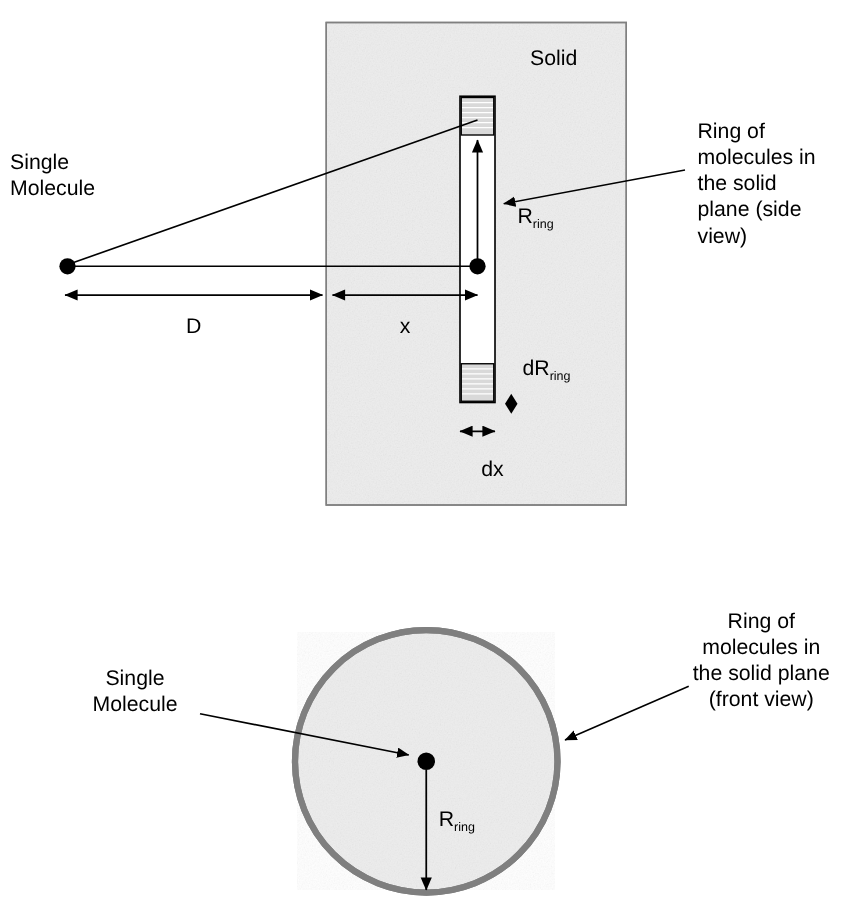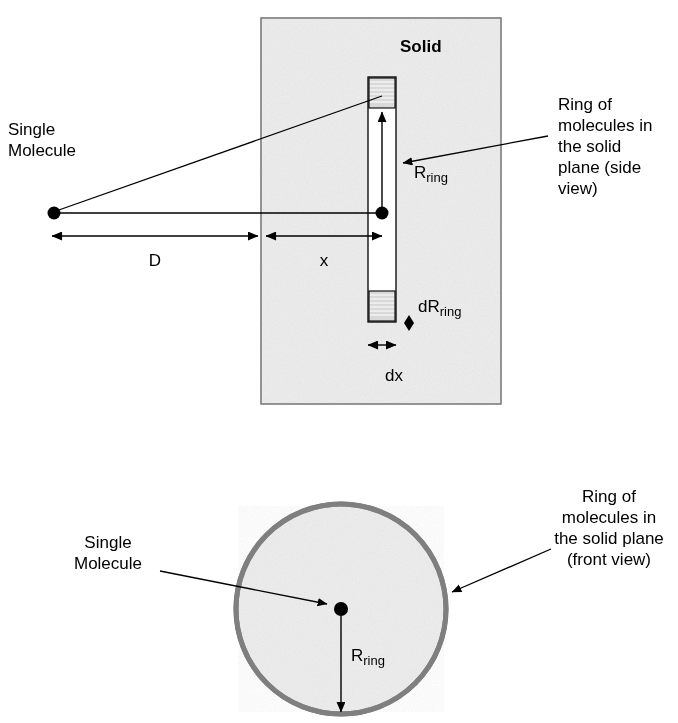--- a/index.html
+++ b/index.html
@@ -29,21 +29,21 @@
   }
   .lbl {
     position: absolute;
     font-size: 17px;
     line-height: 21px;
     color: #000;
     white-space: pre;
   }
   .lbl.center { text-align: center; }
   .sub {
-    font-size: 13px;
+    font-size: 10px;
     vertical-align: sub;
     margin-top: 35px;
   }
 </style>
 </head>
 <body>
 
 <div id="stage">
 
   <svg class="diagram" viewBox="0 0 678 723">
@@ -124,38 +124,38 @@
     </g>
     <circle cx="341" cy="609" r="7" fill="#000"></circle>
 
     <line x1="341" y1="616" x2="341" y2="712" stroke="#000" stroke-width="1.4" marker-end="url(#arrow)"></line>
 
     <line x1="160" y1="571" x2="327" y2="604" stroke="#000" stroke-width="1.3" marker-end="url(#arrow)"></line>
 
     <line x1="551" y1="549" x2="452" y2="592" stroke="#000" stroke-width="1.3" marker-end="url(#arrow)"></line>
   </svg>
 
-  <div class="lbl" style="left:400px; top:36px; width:90px;font-weight:bold;">Solid</div>
+  <div class="lbl" style="left:424px; top:36px; width:90px;">Solid</div>
 
   <div class="lbl" style="left:8px; top:119px; width:120px;"><span style="white-space: pre-line;">Single
 Molecule</span></div>
 
   <div class="lbl" style="left:558px; top:94px; width:114px;"><span style="white-space: pre-line;">Ring of
 molecules in
 the solid
 plane (side
 view)</span></div>
 
   <div class="lbl" style="left:414px; top:162px;"><span>R</span><span class="sub">ring</span></div>
 
   <div class="lbl center" style="left:130px; top:250px; width:50px;">D</div>
 
   <div class="lbl center" style="left:299px; top:250px; width:50px;">x</div>
 
-  <div class="lbl" style="left:418px; top:296px;"><span>dR</span><span class="sub">ring</span></div>
+  <div class="lbl" style="left:418px; top:284px;"><span>dR</span><span class="sub">ring</span></div>
 
   <div class="lbl center" style="left:369px; top:365px; width:50px;">dx</div>
 
   <div class="lbl center" style="left:48px; top:532px; width:120px;"><span style="white-space: pre-line;">Single
 Molecule</span></div>
 
   <div class="lbl center" style="left:543px; top:486px; width:132px;"><span style="white-space: pre-line;">Ring of
 molecules in
 the solid plane
 (front view)</span></div>

